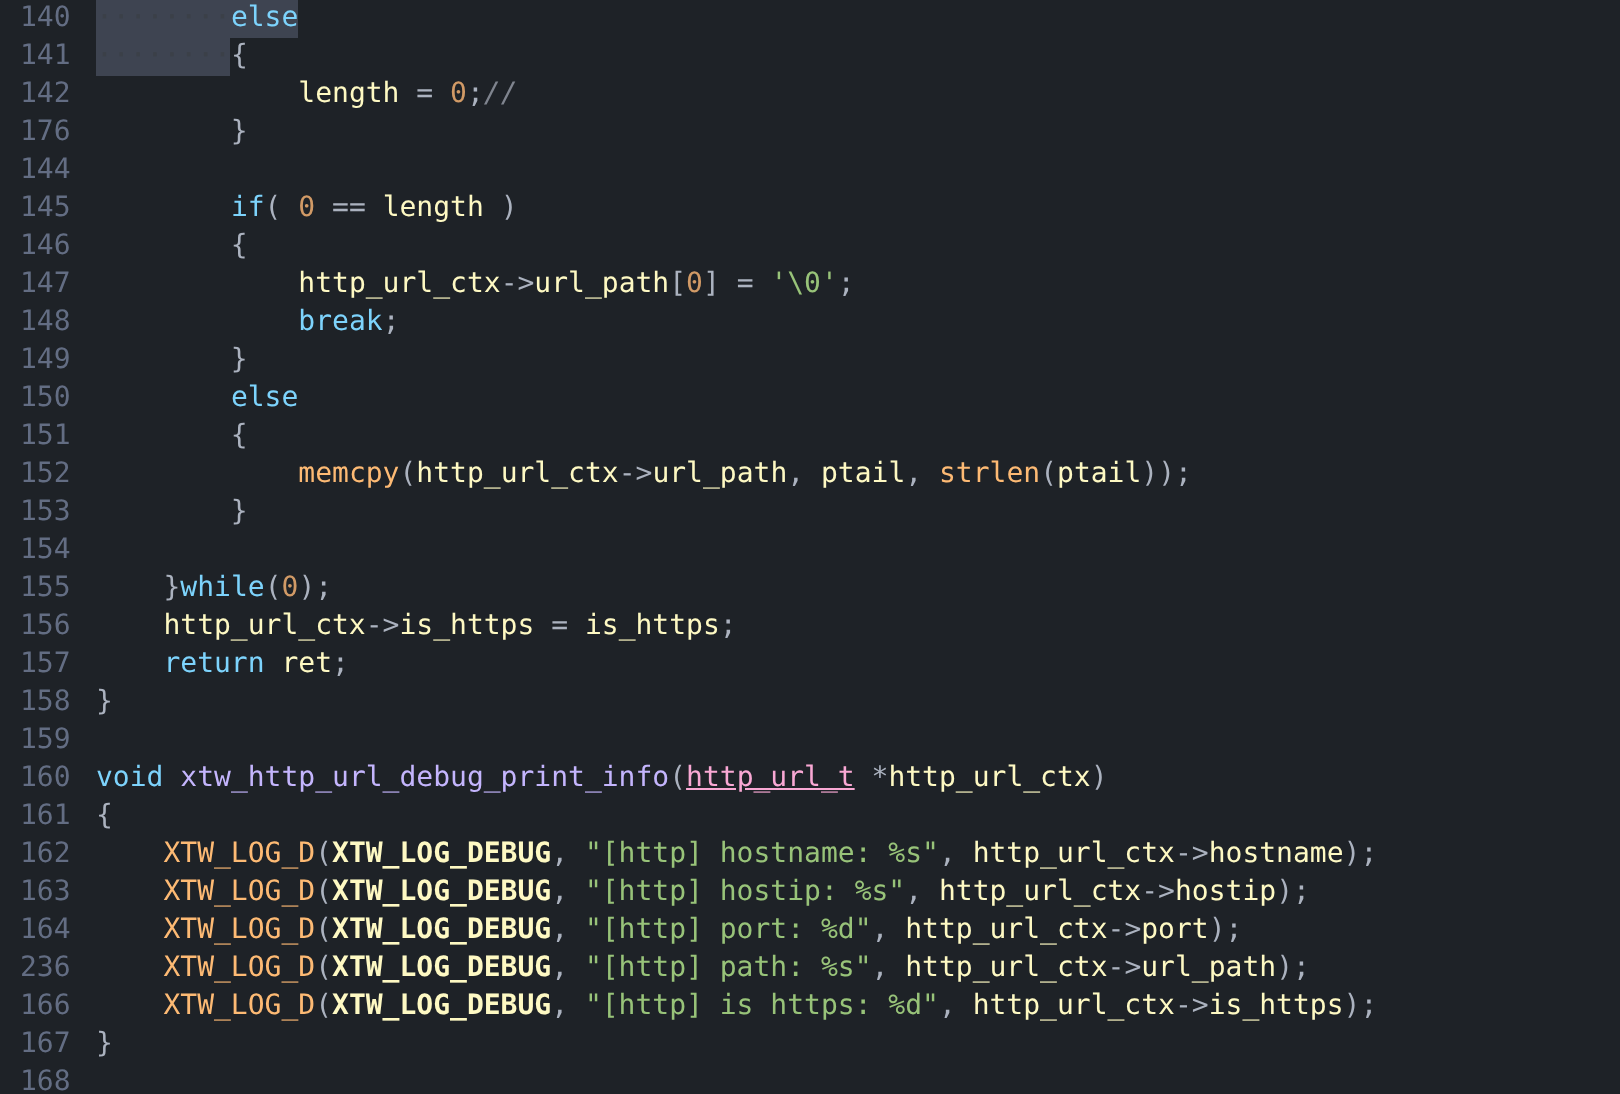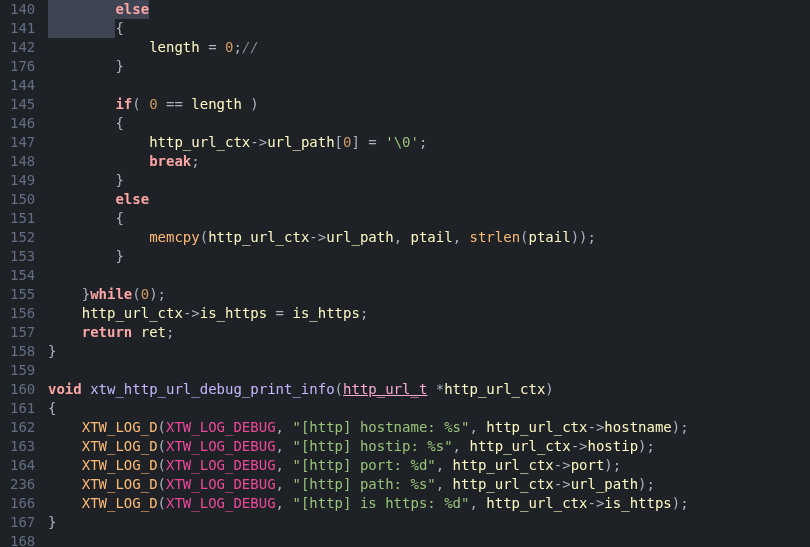--- a/index.html
+++ b/index.html
@@ -28,29 +28,29 @@
   }
   .code {
     flex: 1;
     color: #abb2bf;
     white-space: pre;
     overflow: hidden;
   }
   .line { height: 19px; }
   .gl { height: 19px; }
   
-  .kw      { color: #fca5a5; font-weight: bold; } 
+  .kw      { color: #7dd3fc; } 
   .fn      { color: #c4b5fd; } 
   .var     { color: #fef9c3; } 
   .num     { color: #d19a66; } 
   .str     { color: #98c379; } 
   .op      { color: #abb2bf; } 
   .cmt     { color: #7f848e; font-style: italic; }
   .type    { color: #f9a8d4; text-decoration: underline; } 
-  .const   { color: #ec4899; } 
+  .const   { color: #fef9c3; font-weight: bold; } 
   .called  { color: #fdba74; } 
   .ws      { color: #3b4048; } 
 
   .sel {
     background: #3e4451;
     display: inline-block;
   }
 </style>
 </head>
 <body>

